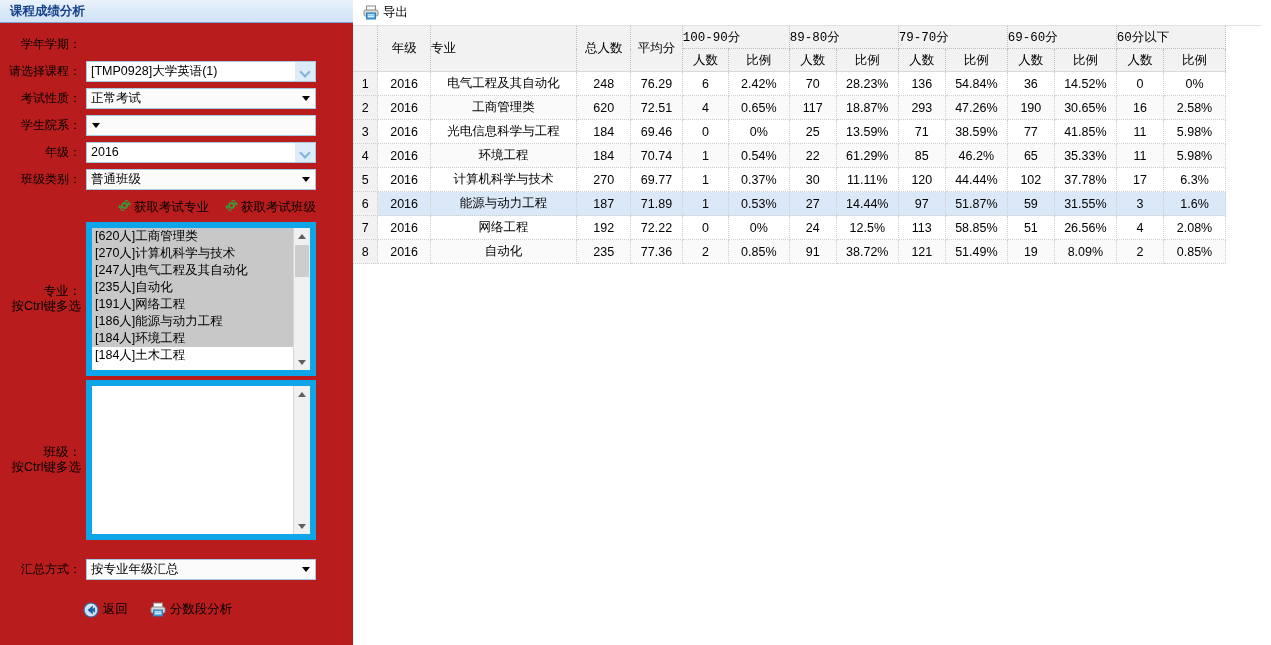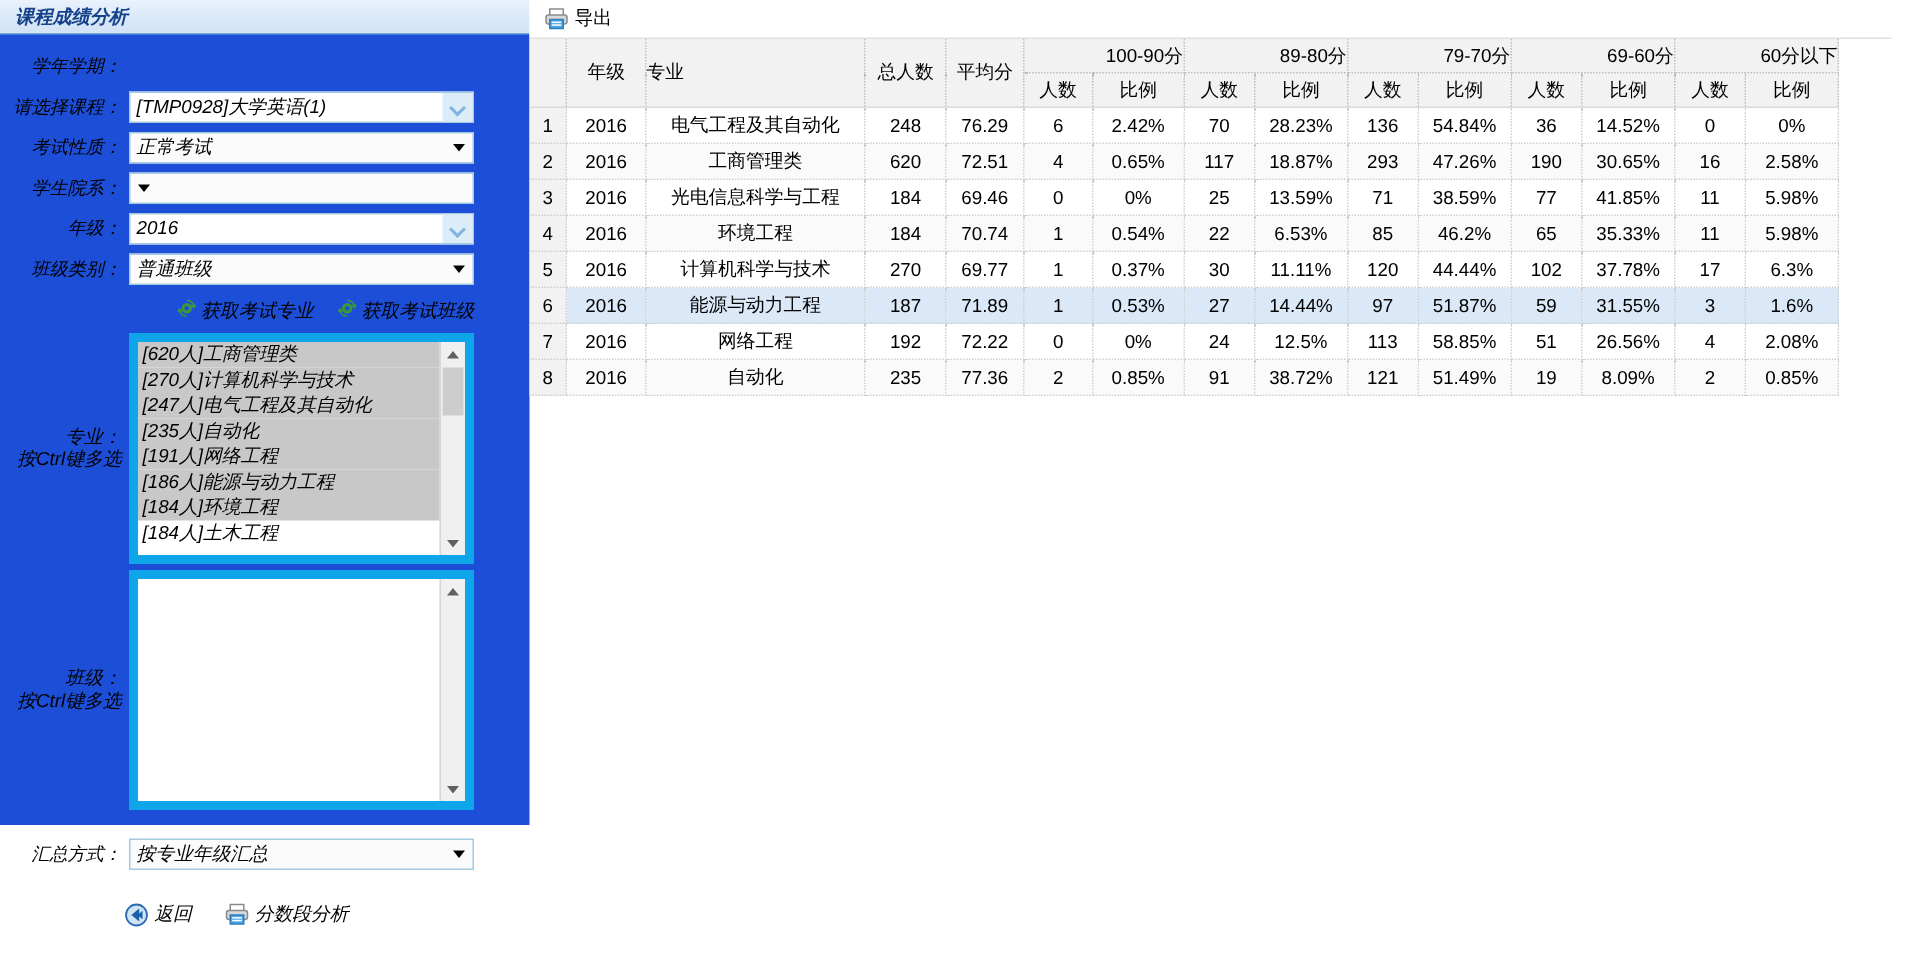--- a/index.html
+++ b/index.html
@@ -16,25 +16,24 @@
     height: 645px;
     overflow: hidden;
     background: #fff;
   }
 
   
   #left-panel {
     position: absolute;
     left: 0; top: 0;
     width: 357px;
-    height: 550px;
+    height: 645px;
     border-right: 2px solid #7ba7d7;
     box-sizing: border-box;
-    background: #1d4ed8;
-    font-style: italic;
+    background: #b91c1c;
   }
   #panel-title {
     height: 23px;
     line-height: 23px;
     background: linear-gradient(to bottom, #eaf2fb 0%, #dbe9f8 50%, #d2e3f6 100%);
     border: 1px solid #7ba7d7;
     border-left: none;
     border-top: none;
     box-sizing: border-box;
     padding-left: 10px;
@@ -268,21 +267,22 @@
     background: #f2f2f2;
     font-weight: normal;
     border-right: 1px dotted #bdbdbd;
     border-bottom: 1px solid #d9d9d9;
     color: #000;
     padding: 0;
     height: 22px;
   }
   table.grid th.grp {
     border-bottom: 1px dotted #bdbdbd;
-    text-align: right;
+    text-align: left;
+    font-family: Liberation Mono, monospace;
   }
   table.grid td {
     border-right: 1px dotted #cfcfcf;
     border-bottom: 1px dotted #cfcfcf;
     height: 23px;
     padding: 0 5px;
     text-align: center;
     color: #000;
     background: #fff;
   }
@@ -566,21 +566,21 @@
           </tr>
           <tr class="alt">
             <td class="rownum">4</td>
             <td>2016</td>
             <td class="major">环境工程</td>
             <td>184</td>
             <td>70.74</td>
             <td>1</td>
             <td>0.54%</td>
             <td>22</td>
-            <td>6.53%</td>
+            <td>61.29%</td>
             <td>85</td>
             <td>46.2%</td>
             <td>65</td>
             <td>35.33%</td>
             <td>11</td>
             <td>5.98%</td>
           </tr>
           <tr>
             <td class="rownum">5</td>
             <td>2016</td>

